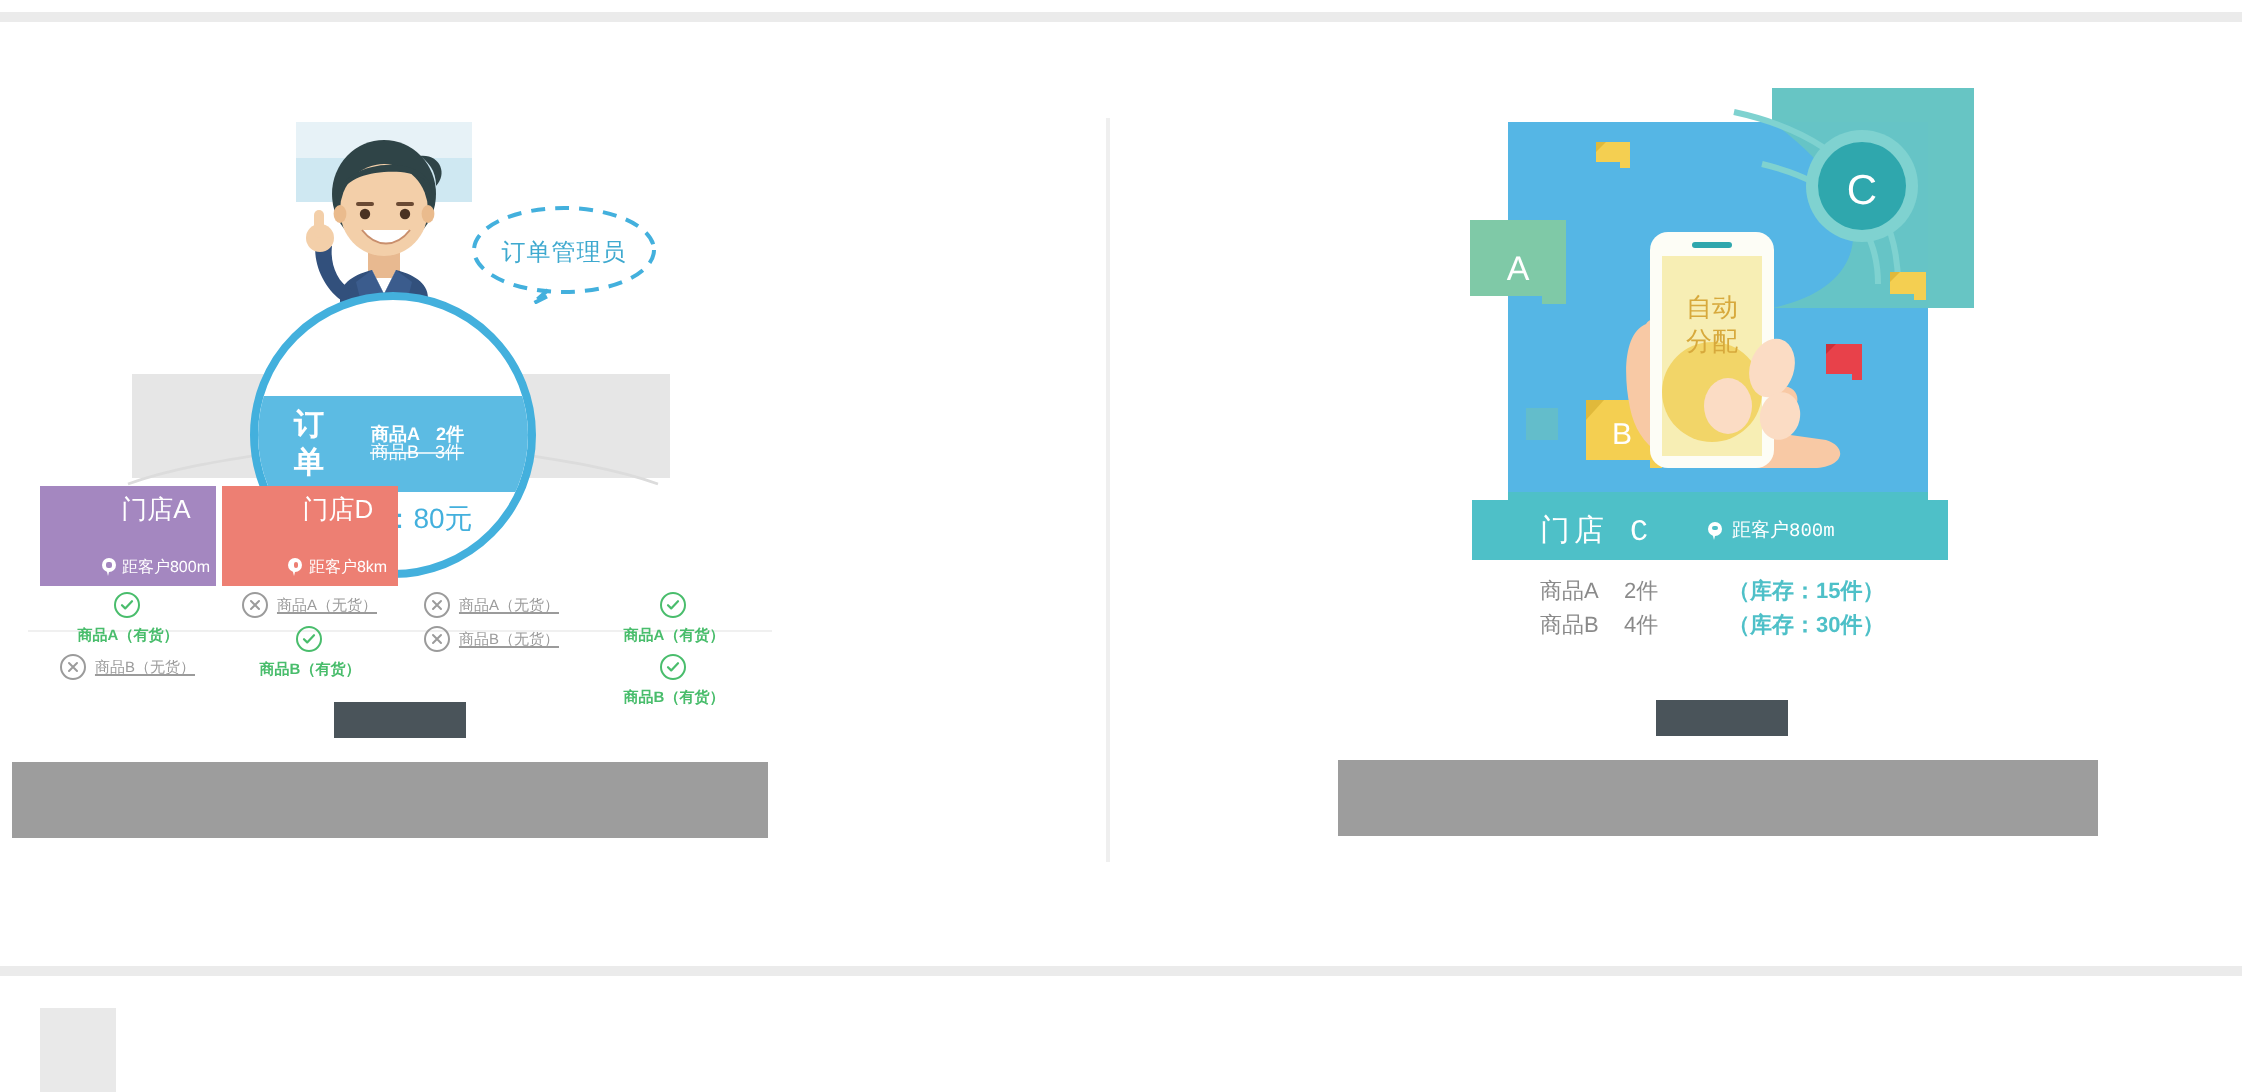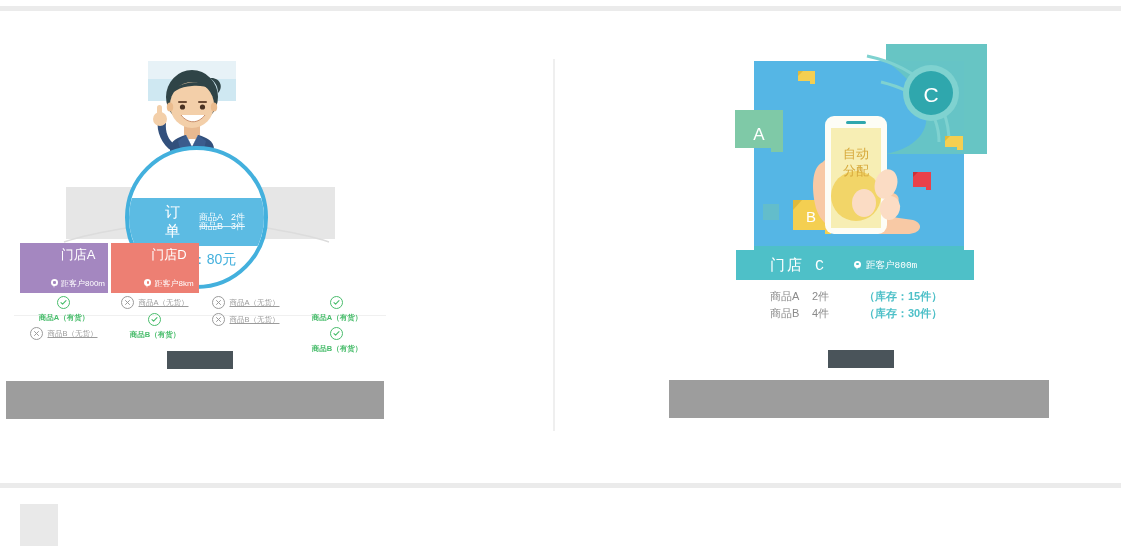--- a/index.html
+++ b/index.html
@@ -44,29 +44,29 @@
   .order-circle{
     position:absolute;left:125px;top:96px;width:143px;height:143px;
     border-radius:50%;border:4px solid #43b0dd;background:#ffffff;
     box-sizing:border-box;overflow:hidden;
   }
   .order-band{
     position:absolute;left:-4px;top:48px;width:151px;height:48px;background:#5cbbe3;
     display:flex;align-items:center;
   }
   .order-band .order-word{
-    color:#ffffff;font-size:15px;margin-left:40px;letter-spacing:1px;
+    color:#ffffff;font-size:15px;margin-left:22px;letter-spacing:1px;font-weight:bold;
   }
   .order-band .order-lines{
     margin-left:8px;color:#ffffff;font-size:9px;line-height:1;
   }
   .order-band .order-lines .ln{
     padding:4px 0;white-space:nowrap;
   }
-  .order-band .order-lines .ln.top{border-bottom:1px solid rgba(255,255,255,.75);}
+  .order-band .order-lines .ln.top{border-bottom:1px solid rgba(255,255,255,.75);font-weight:bold;}
   .order-band .order-lines .sp{display:inline-block;width:8px;}
   .order-total{
     position:absolute;left:0;top:101px;width:143px;text-align:center;
     color:#43b0dd;font-size:14px;
   }
 
   
   .stores{position:absolute;left:20px;top:193px;width:365px;height:50px;display:flex;gap:3px;}
   .store{
     width:88px;height:50px;box-sizing:border-box;color:#ffffff;
@@ -180,20 +180,27 @@
       <path d="M44 86 L 47.5 92 L 44 106 L 40.5 92 Z" fill="#c2c8d4"></path>
 
       <path d="M38 74 L 44 86 L 34 96 L 30 80 Z" fill="#3b5c8d"></path>
       <path d="M50 74 L 44 86 L 54 96 L 58 80 Z" fill="#3b5c8d"></path>
 
       <path d="M24 90 C 14 84, 8 70, 10 60 L 18 62 C 17 70, 20 80, 28 84 Z" fill="#32507c"></path>
       <circle cx="12" cy="58" r="7" fill="#f3cfa9"></circle>
       <rect x="9" y="44" width="5" height="14" rx="2.5" fill="#f3cfa9"></rect>
     </svg>
 
+    <div class="speech-oval">
+      <svg viewBox="0 0 96 52" width="96" height="52">
+        <ellipse cx="48" cy="25" rx="45" ry="21" fill="none" stroke="#43b0dd" stroke-width="2" stroke-dasharray="7 5"></ellipse>
+        <path d="M40 45 L 32 52 L 42 47" fill="none" stroke="#43b0dd" stroke-width="2" stroke-dasharray="7 5"></path>
+      </svg>
+      <div class="oval-label">订单管理员</div>
+    </div>
 
     <div class="order-circle">
       <div class="order-band">
         <span class="order-word">订单</span>
         <span class="order-lines">
           <span class="ln top">
             <span>商品A</span><span class="sp"></span><span>2件</span>
           </span>
           <span class="ln">
             <span>商品B</span><span class="sp"></span><span>3件</span>

